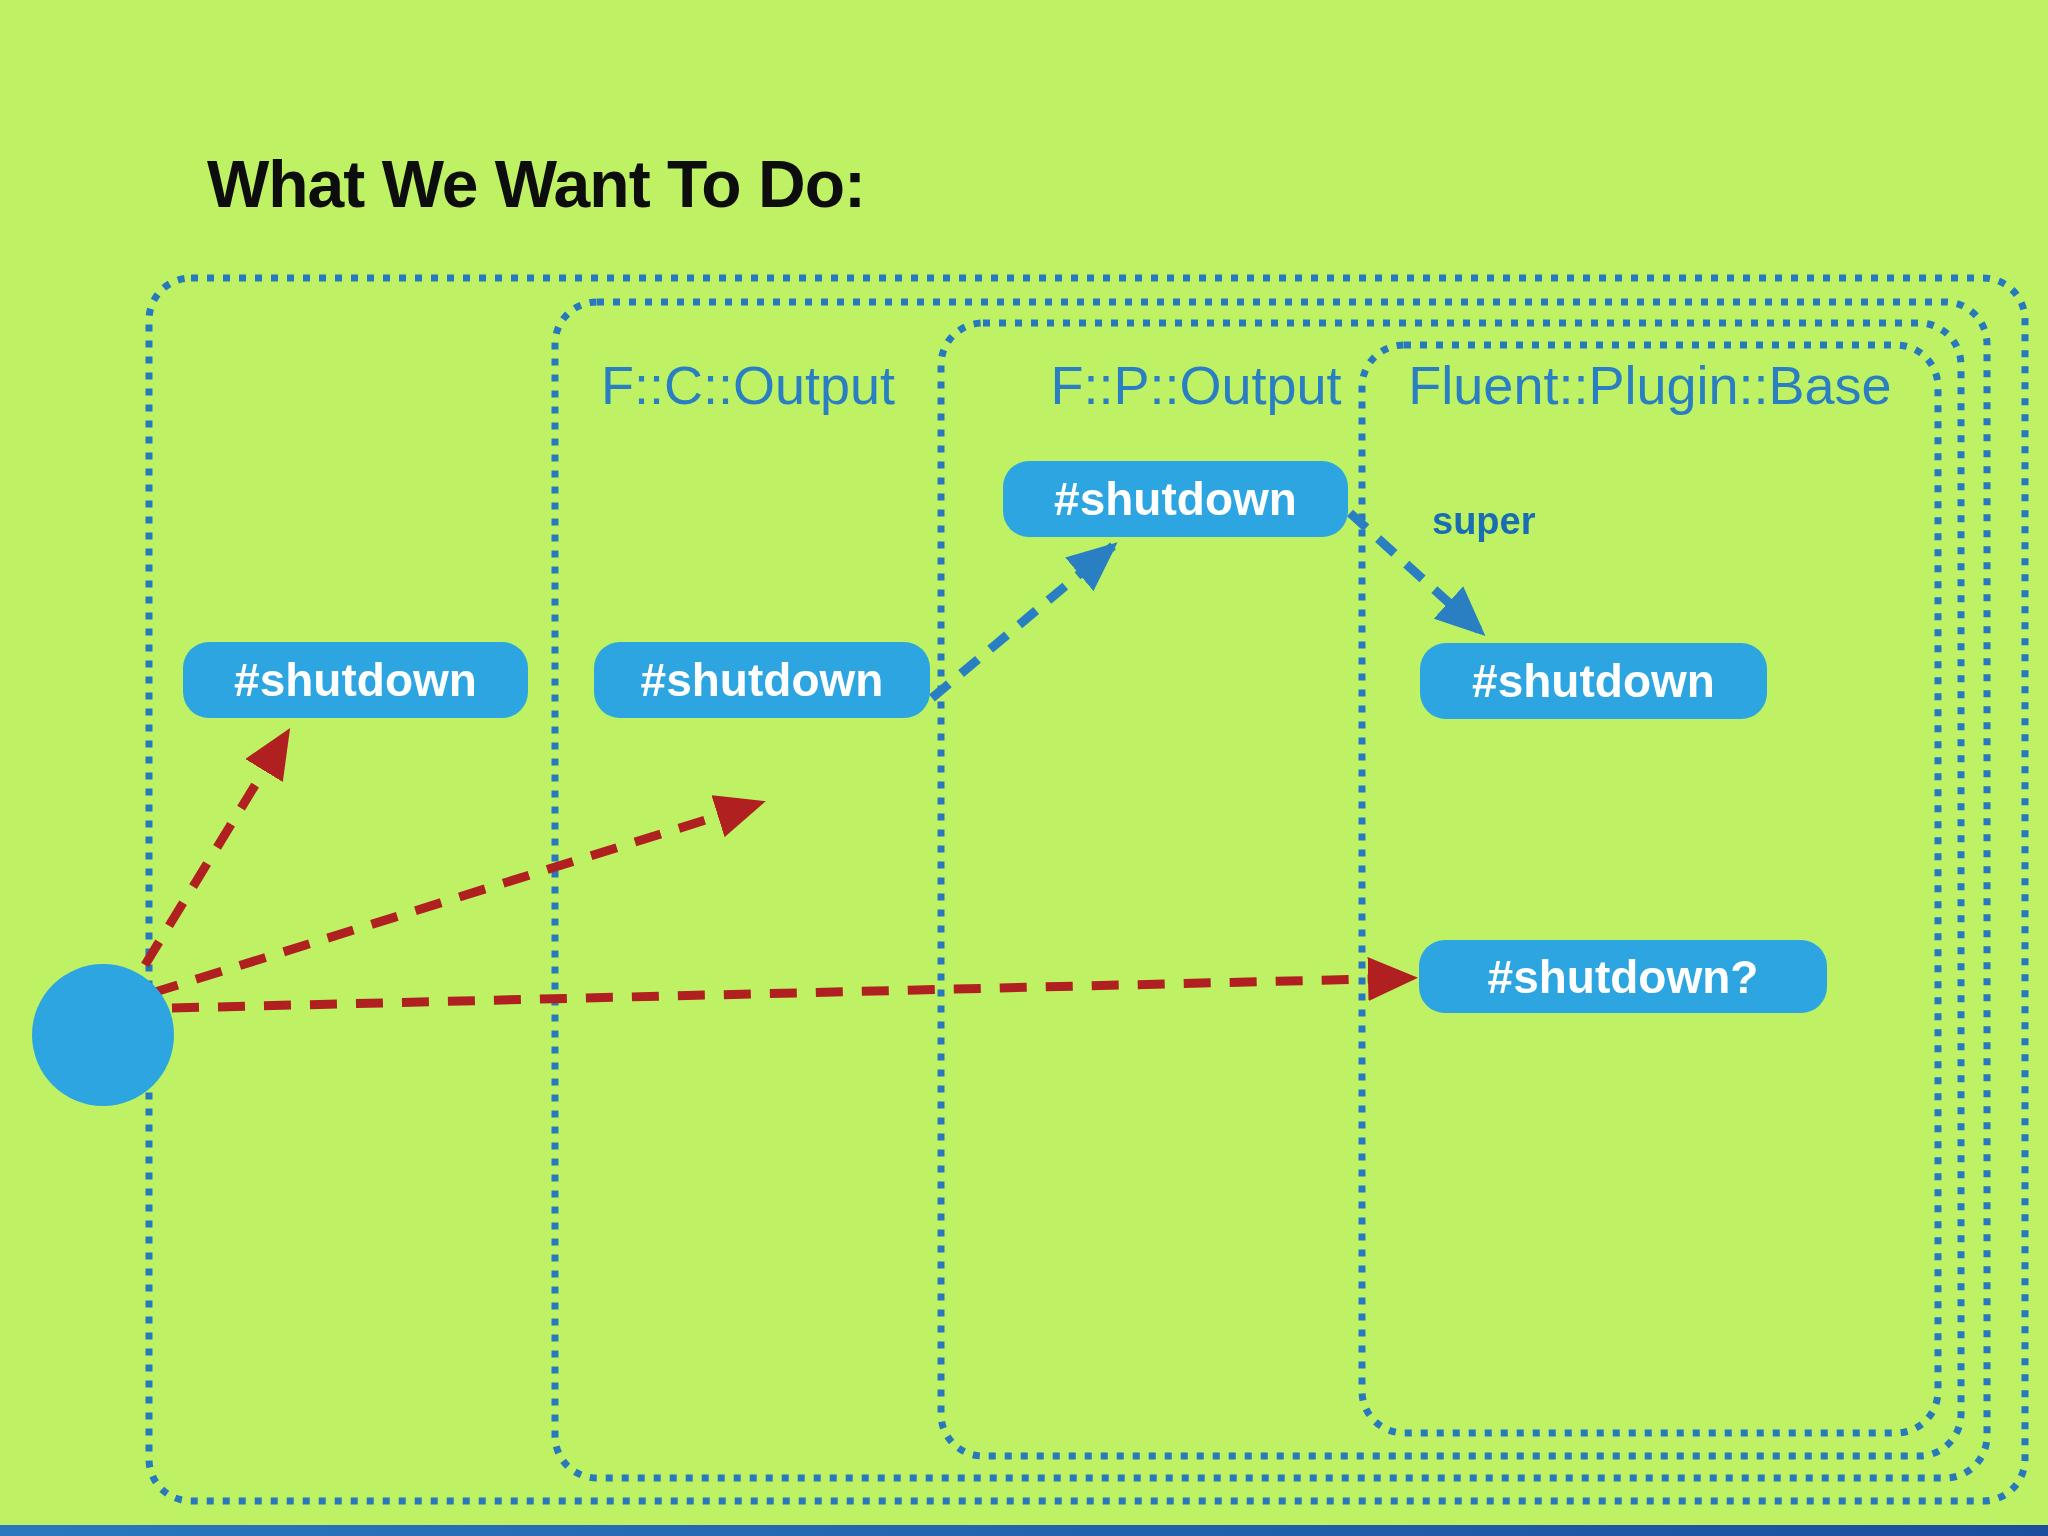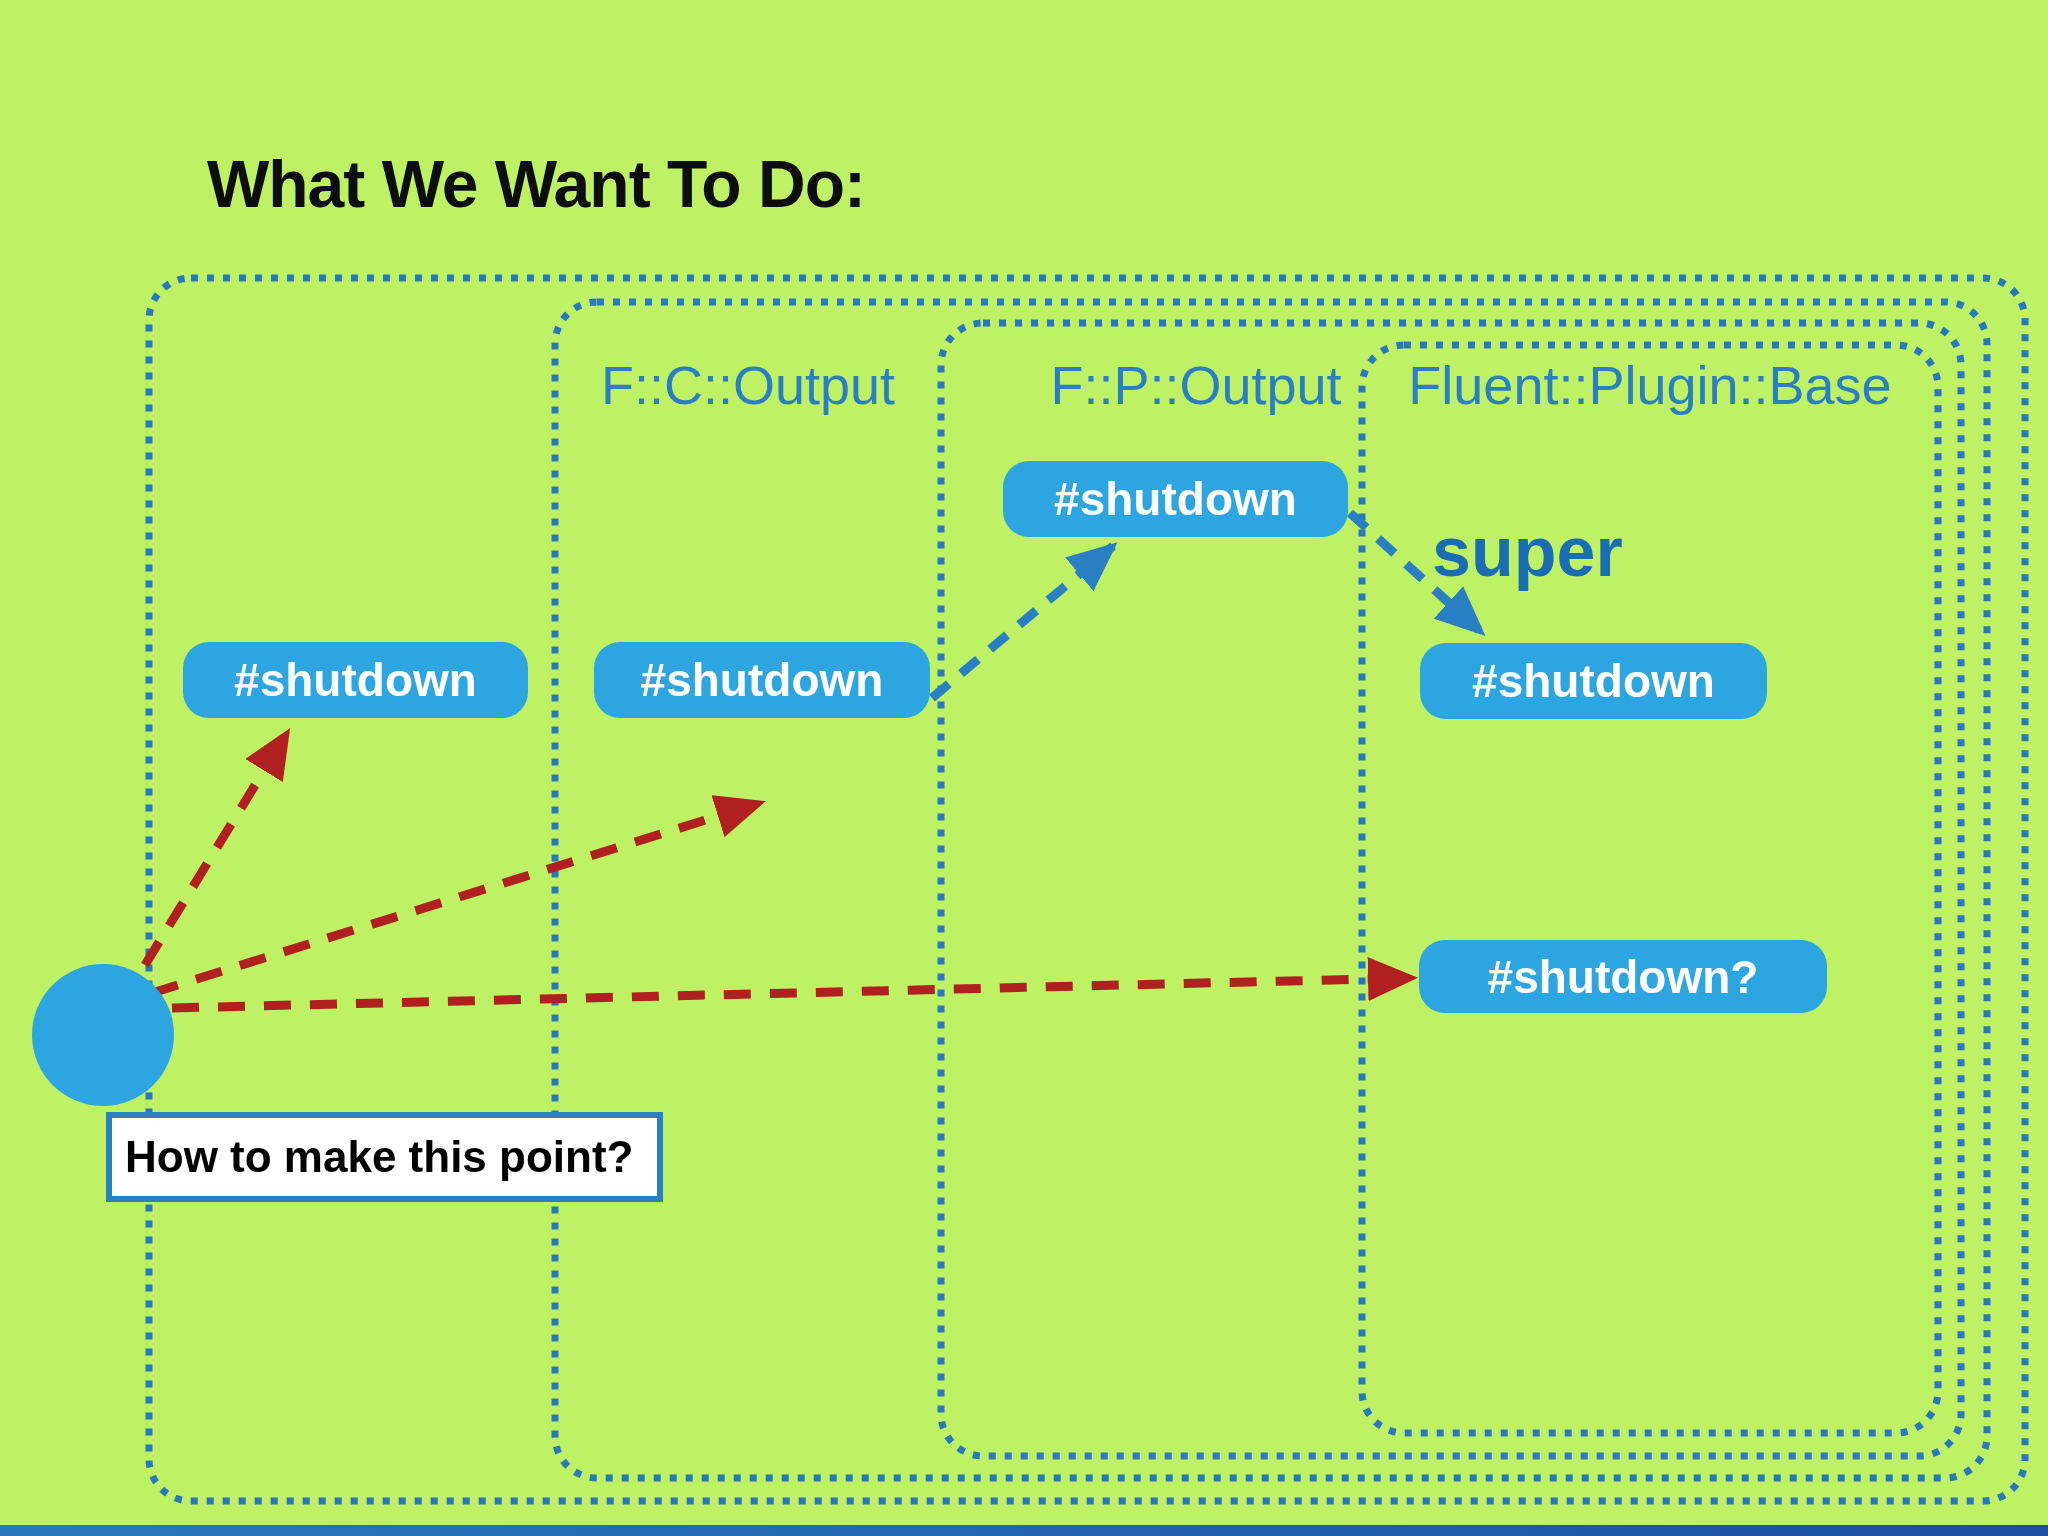--- a/index.html
+++ b/index.html
@@ -36,22 +36,22 @@
     position:absolute;top:354px;transform:translateX(-50%);
     font-size:54px;font-weight:400;color:var(--label-blue);white-space:nowrap;
   }
   .pill{
     position:absolute;height:76px;border-radius:26px;
     background:var(--pill-blue);
     display:flex;align-items:center;justify-content:center;
     color:#ffffff;font-size:46px;font-weight:700;white-space:nowrap;
   }
   .super{
-    position:absolute;left:1432px;top:512px;
-    font-size:70px;font-weight:700;color:var(--super-blue);white-space:nowrap;
+    position:absolute;left:1432px;top:500px;
+    font-size:38px;font-weight:700;color:var(--super-blue);white-space:nowrap;
   }
   .question-box{
     position:absolute;left:106px;top:1112px;width:557px;height:90px;
     box-sizing:border-box;border:6px solid var(--label-blue);background:#ffffff;
     display:flex;align-items:center;
     padding-left:13px;
     font-size:44px;font-weight:700;color:#000000;white-space:nowrap;
   }
   .bottom-bar{
     position:absolute;left:0;bottom:0;width:2048px;height:11px;
@@ -95,19 +95,16 @@
   <div class="box-label" style="left:1650px;">Fluent::Plugin::Base</div>
 
   <div class="pill" style="left:183px;top:642px;width:345px;">#shutdown</div>
   <div class="pill" style="left:594px;top:642px;width:336px;">#shutdown</div>
   <div class="pill" style="left:1003px;top:461px;width:345px;">#shutdown</div>
   <div class="pill" style="left:1420px;top:643px;width:347px;">#shutdown</div>
   <div class="pill" style="left:1419px;top:940px;width:408px;height:73px;">#shutdown?</div>
 
   <div class="super">super</div>
 
-  <div class="question-box">
-    <span>How to make this point?</span>
-  </div>
 
   <div class="bottom-bar"></div>
 
 </div>
 
 </body></html>

